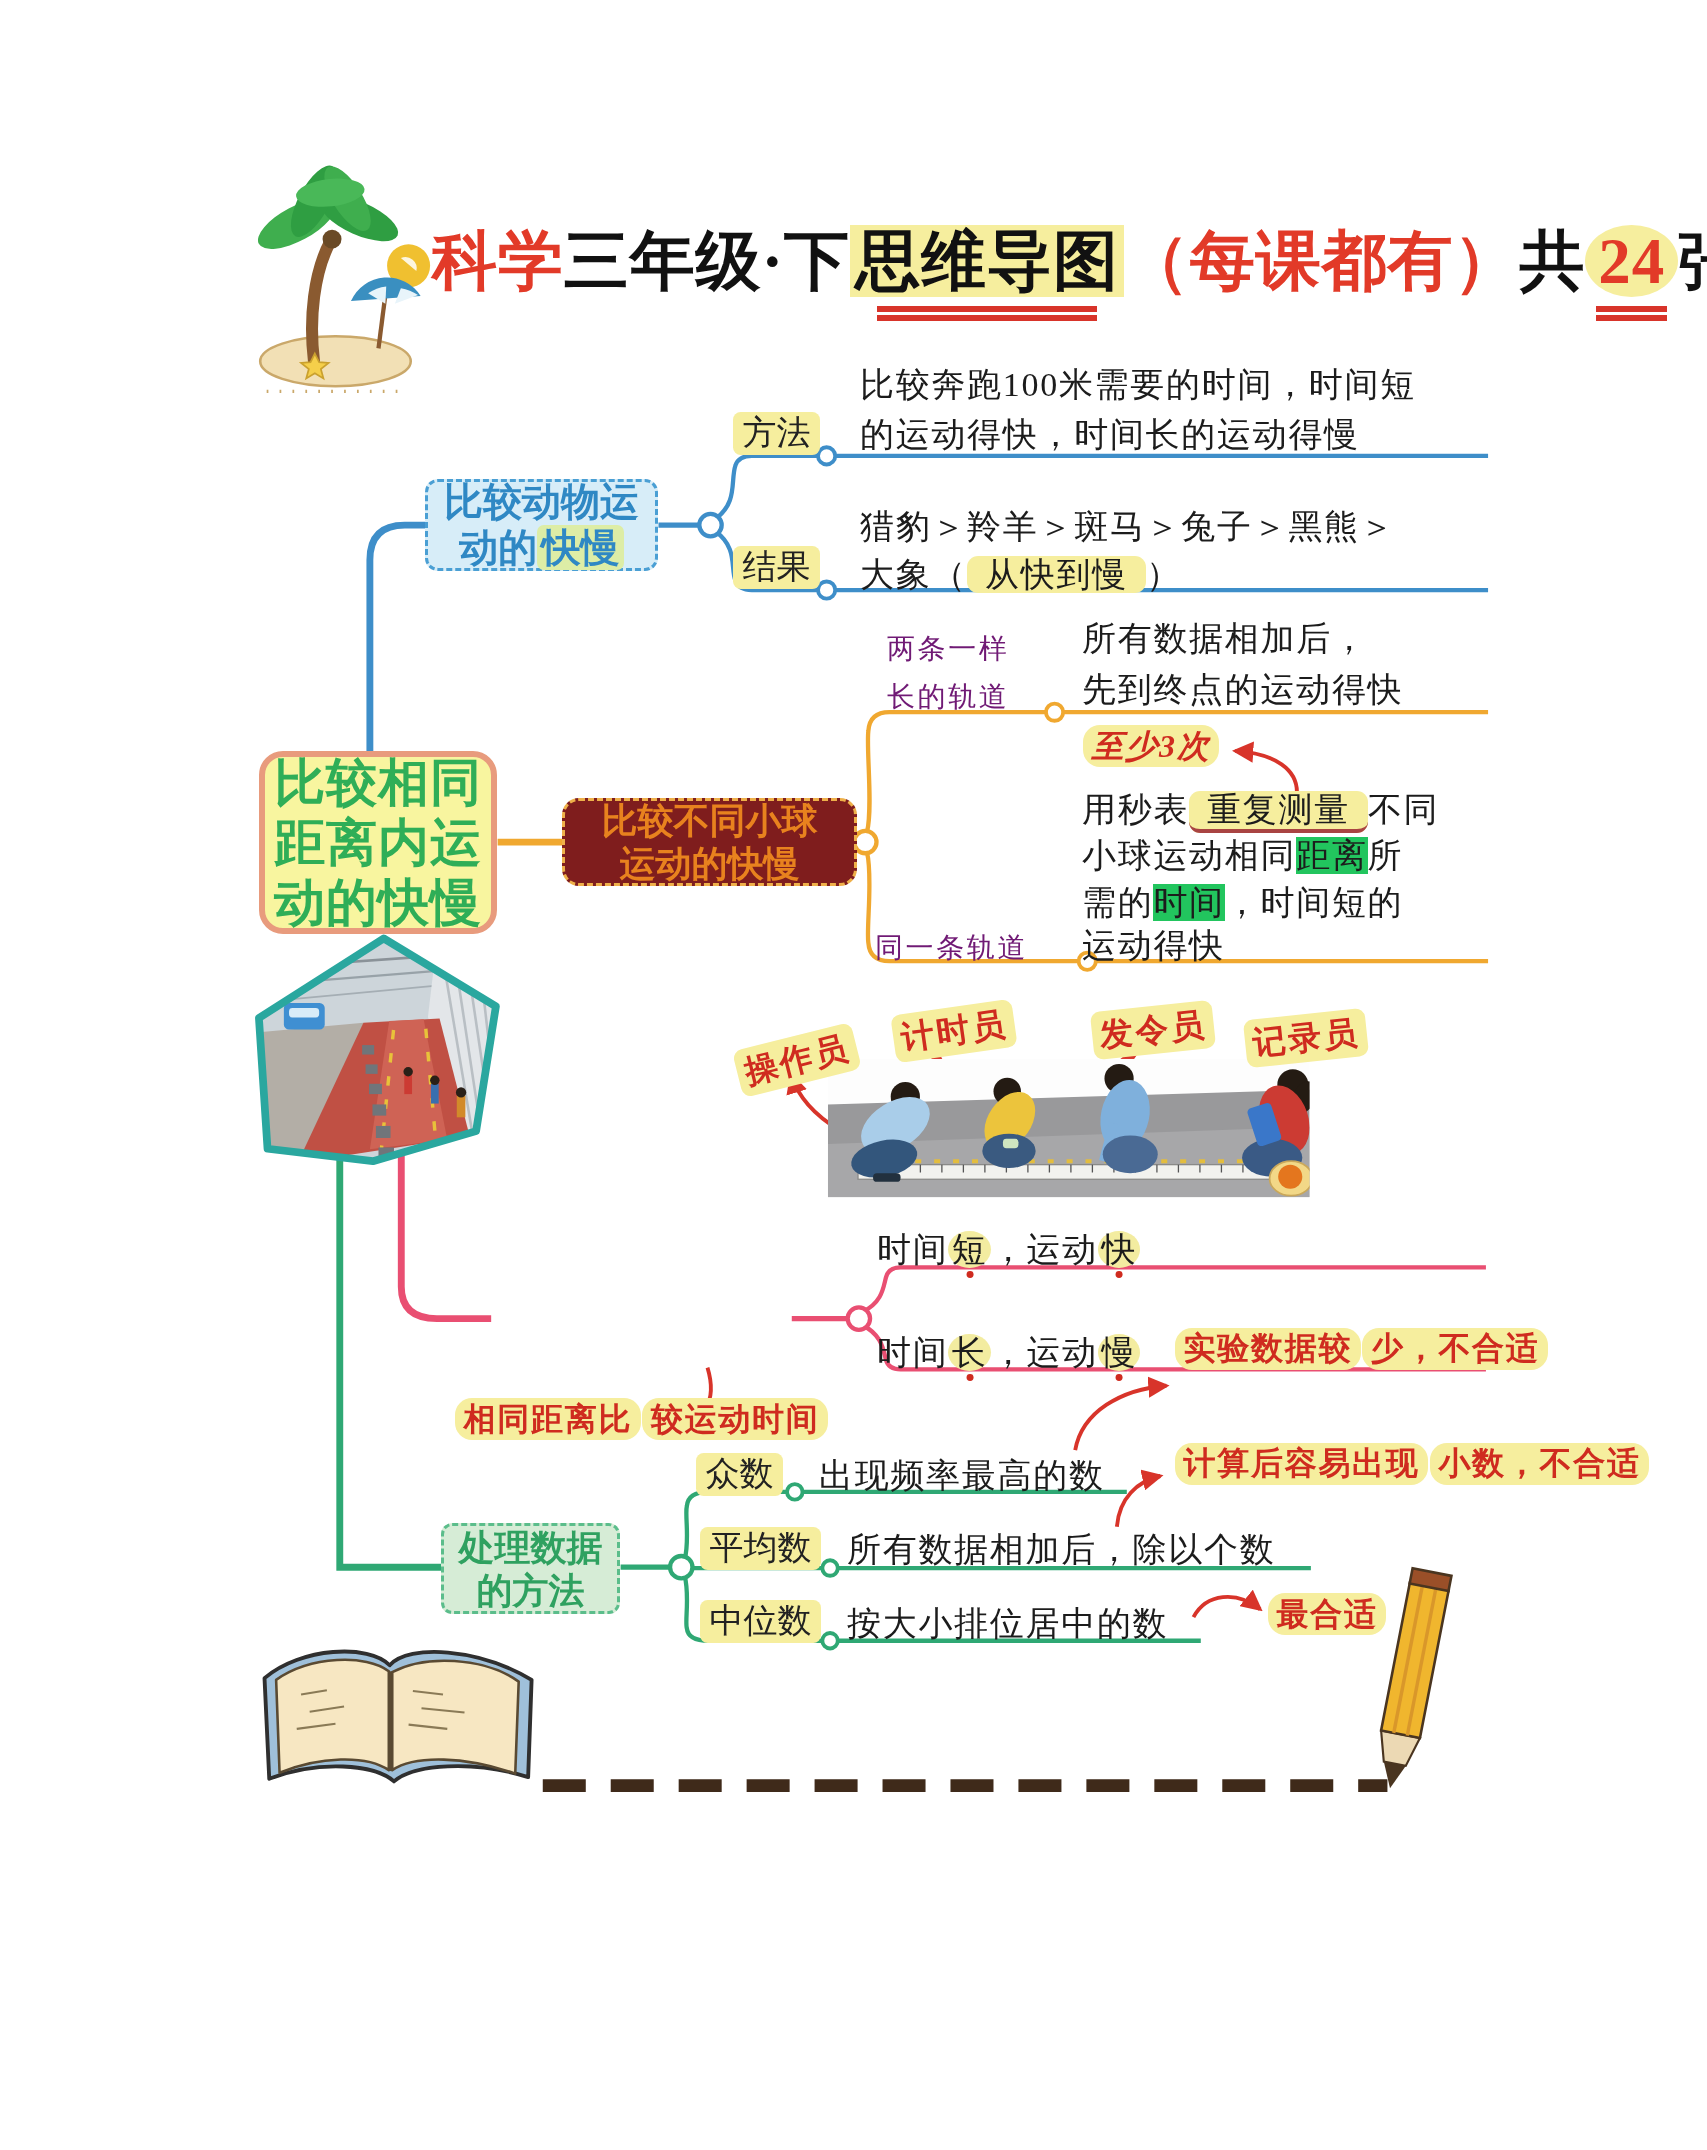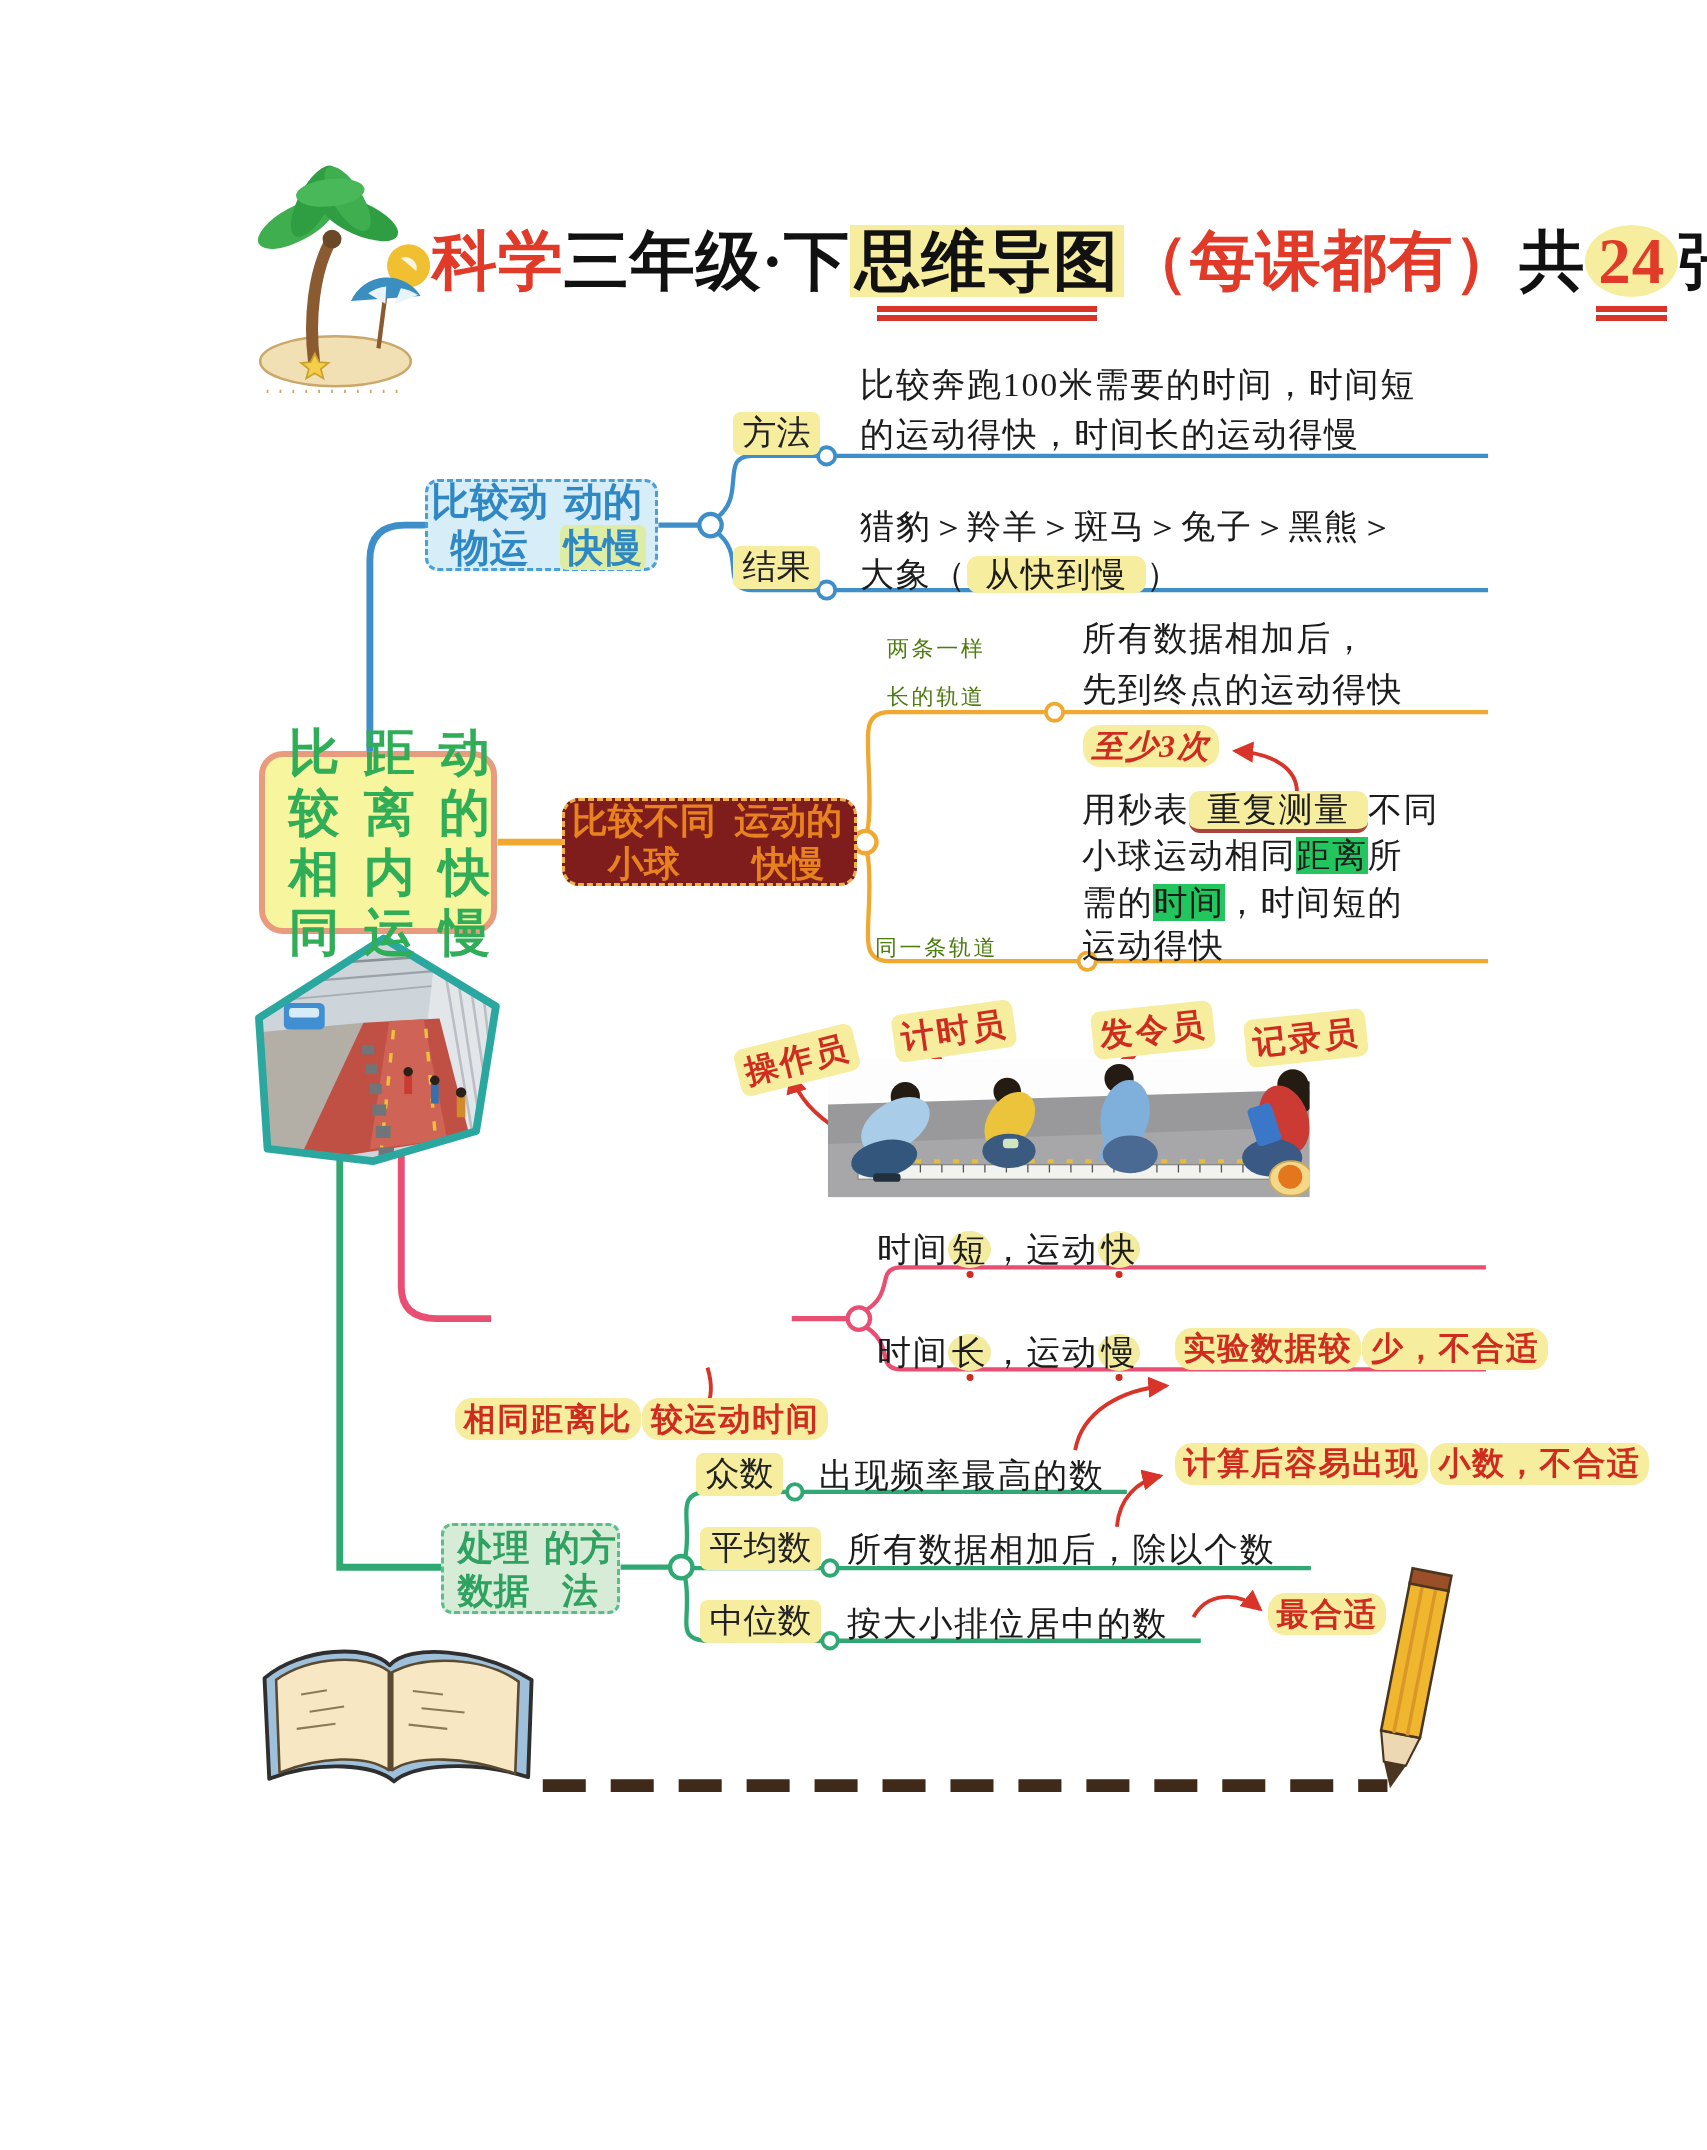--- a/index.html
+++ b/index.html
@@ -4,33 +4,33 @@
 <style>
   html,body{margin:0;padding:0;background:#ffffff;}
   #page{position:relative;width:1707px;height:2414px;background:#ffffff;overflow:hidden;
         font-family:"Liberation Serif","DejaVu Serif",serif;}
   .abs{position:absolute;}
   svg{display:block;}
   
   .body-t{font-size:34px;color:#1c1c1c;letter-spacing:1.7px;white-space:nowrap;line-height:1.2;}
   .tag-pill{font-size:34px;color:#222;background:#f6ee9e;border-radius:7.7px;padding:0.9px 9.5px;
             white-space:nowrap;line-height:1.2;}
-  .plain-tag{font-size:22px;color:#4d7c0f;letter-spacing:2.6px;white-space:nowrap;line-height:48px;}
+  .plain-tag{font-size:28px;color:#701a75;letter-spacing:2.6px;white-space:nowrap;line-height:48px;}
   .red-pill{font-weight:bold;font-size:32px;color:#cf2b1f;background:#f6ee9e;border-radius:17px;
             padding:2.6px 8.6px;white-space:nowrap;line-height:1.15;display:inline-block;letter-spacing:1.7px;}
   .hl-y{background:#f6ee9e;border-radius:11.2px;padding:0 18px;}
   .hl-pink{background:#22c55e;padding:0 0;}
   .hl-green{background:#ddeda6;border-radius:6.9px;padding:0 4.3px;}
   .u-dred{border-bottom:4.3px solid #a94442;padding-bottom:0.9px;}
   .dot-em{position:relative;background:#f3eca0;border-radius:50%;padding:0 3.4px;}
   .dot-em::after{content:"";position:absolute;left:50%;transform:translateX(-50%);bottom:-9.5px;
                  width:6.9px;height:6.9px;border-radius:50%;background:#cf2b1f;}
   
   .node{font-family:"DejaVu Sans","Liberation Sans",sans-serif;font-weight:700;text-align:center;
-        display:flex;flex-direction:row;justify-content:center;align-items:center;box-sizing:border-box;}
+        display:flex;flex-direction:column;justify-content:center;align-items:center;box-sizing:border-box;}
   .root-node{width:238px;height:183px;background:#f8f59f;border:6px solid #e89b7d;border-radius:24px;
              color:#2fae57;font-size:51px;line-height:60px;letter-spacing:0.9px;text-align:right;}
   .node-animals{width:233px;height:92px;background:#d7edf8;border:3.4px dashed #4a9fd4;border-radius:13px;
                 color:#2f88c4;font-size:39px;line-height:46px;}
   .node-balls{width:295px;height:88px;background:#7f1d1d;border:3.4px dashed #eeb04a;border-radius:17px;
               color:#e8821e;font-size:36px;line-height:43px;}
   .node-distance{width:301px;height:92px;background:#fbdde6;border:3.4px dashed #ef7b99;border-radius:11.2px;
                  color:#e8476b;font-size:36px;line-height:45px;}
   .node-data{width:179px;height:91px;background:#d6ecd6;border:3.4px dashed #5bbd8b;border-radius:11.2px;
              color:#2fa160;font-size:36px;line-height:43px;}

